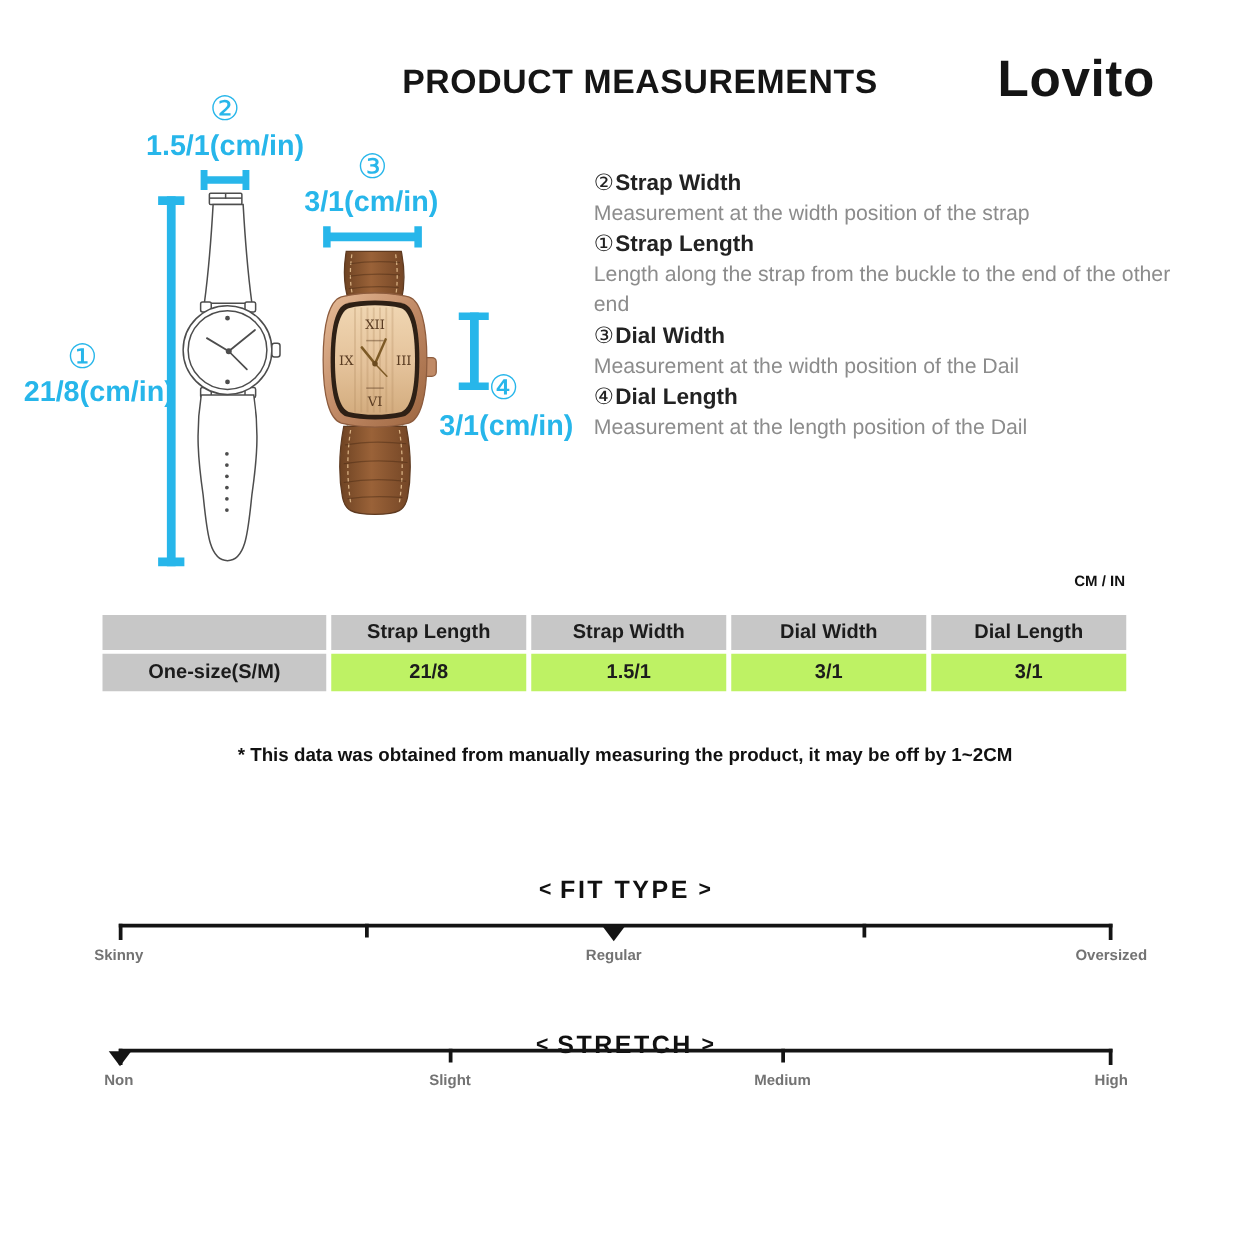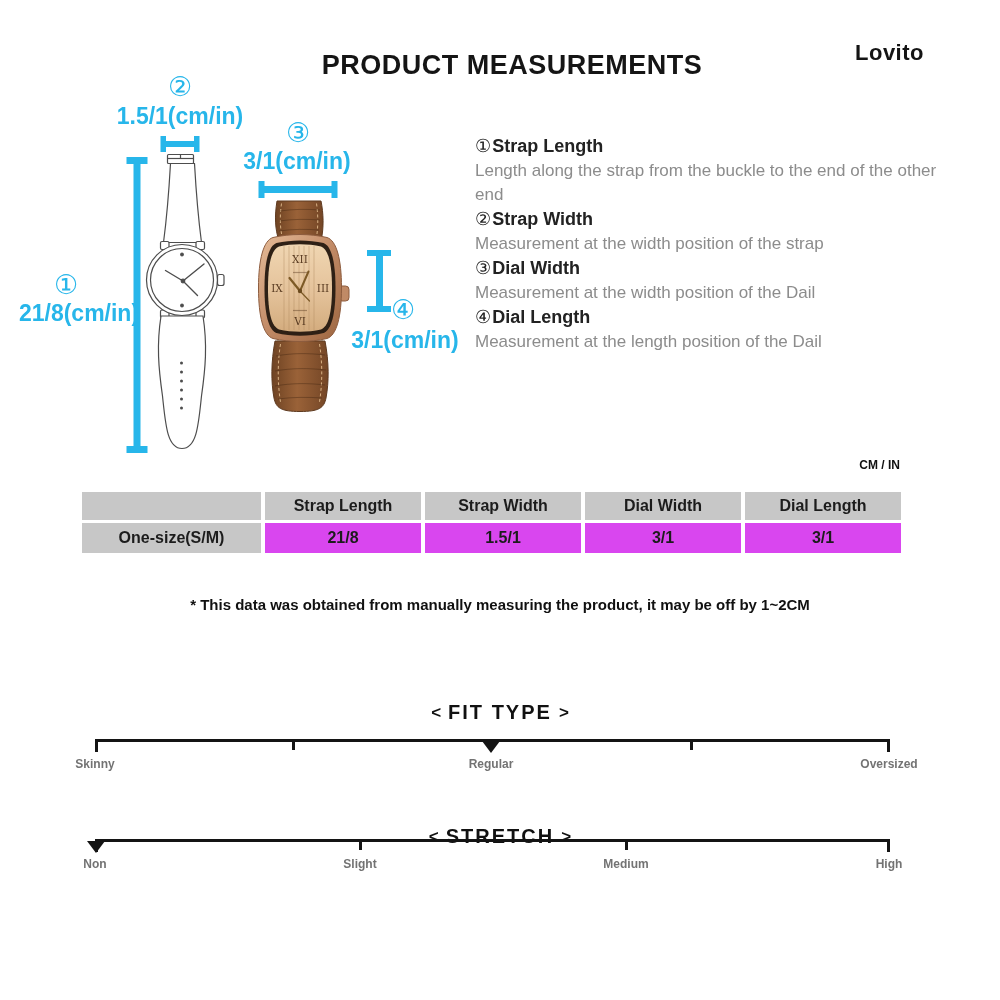--- a/index.html
+++ b/index.html
@@ -7,21 +7,21 @@
   .page {
     position:relative; width:1000px; height:1000px; background:#fff;
     font-family:"Liberation Sans", sans-serif; color:#161616; overflow:hidden;
   }
   .abs { position:absolute; }
 
   .page-title {
     top:50px; left:0; right:0; text-align:center;
     font-size:27px; font-weight:800; letter-spacing:.5px; color:#151515;padding-left:24px;
   }
-  .brand { top:40px; right:76px; font-size:22px; font-weight:800; color:#141414; letter-spacing:.5px; }
+  .brand { top:40px; right:76px; font-size:41px; font-weight:800; color:#141414; letter-spacing:.5px; }
 
   
   .ann-num {
     width:34px; text-align:center; font-size:27px; line-height:30px;
     color:#27b6ea; font-weight:400;
   }
   .ann-val {
     width:170px; text-align:center; font-size:23px; font-weight:700; color:#27b6ea;
   }
 
@@ -31,21 +31,21 @@
   .howto .item-title { font-size:18px; font-weight:700; line-height:25px; color:#222; }
   .howto .item-title .num { font-weight:400; margin-right:1px; }
   .howto .item-desc { font-size:17px; line-height:24px; color:#8c8c8c; }
 
   .units { top:458px; right:100px; font-size:12px; font-weight:700; color:#111; }
 
   
   .size-table { left:78px; top:489px; border-collapse:separate; border-spacing:4px 3px; table-layout:fixed; }
   .size-table th, .size-table td { font-size:16px; font-weight:700; text-align:center; color:#1c1c1c; }
   .size-table th { background:#c7c7c7; height:28px; }
-  .size-table td { background:#d946ef; height:30px; }
+  .size-table td { background:#bef264; height:30px; }
   .size-table td.rowlabel { background:#c7c7c7; }
 
   .disclaimer { top:596px; left:0; right:0; text-align:center; font-size:15px; font-weight:700; color:#111; }
 
   
   .scale-title { left:0; right:0; text-align:center; font-size:20px; font-weight:800; letter-spacing:2px; color:#111; }
   .scale-title .chev { font-size:17px; font-weight:700; letter-spacing:0; margin:0 7px; position:relative; top:-1px; }
   .scale-line { height:3px; background:#141414; }
   .tick { width:3px; background:#141414; }
   .marker { width:0; height:0; border-left:9px solid transparent; border-right:9px solid transparent; border-top:12px solid #141414; }
@@ -191,26 +191,26 @@
   <div class="abs ann-val" style="left:-6px;top:300px;">21/8(cm/in)</div>
   <div class="abs ann-num" style="left:163px;top:72px;">②</div>
   <div class="abs ann-val" style="left:95px;top:103px;">1.5/1(cm/in)</div>
   <div class="abs ann-num" style="left:281px;top:118px;">③</div>
   <div class="abs ann-val" style="left:212px;top:148px;">3/1(cm/in)</div>
   <div class="abs ann-num" style="left:386px;top:295px;">④</div>
   <div class="abs ann-val" style="left:320px;top:327px;">3/1(cm/in)</div>
 
   <div class="abs howto">
     <div class="item">
+      <div class="item-title"><span class="num">②</span><span>Strap Width</span></div>
+      <div class="item-desc">Measurement at the width position of the strap</div>
+    </div>
+    <div class="item">
       <div class="item-title"><span class="num">①</span><span>Strap Length</span></div>
       <div class="item-desc">Length along the strap from the buckle to the end of the other end</div>
-    </div>
-    <div class="item">
-      <div class="item-title"><span class="num">②</span><span>Strap Width</span></div>
-      <div class="item-desc">Measurement at the width position of the strap</div>
     </div>
     <div class="item">
       <div class="item-title"><span class="num">③</span><span>Dial Width</span></div>
       <div class="item-desc">Measurement at the width position of the Dail</div>
     </div>
     <div class="item">
       <div class="item-title"><span class="num">④</span><span>Dial Length</span></div>
       <div class="item-desc">Measurement at the length position of the Dail</div>
     </div>
   </div>

